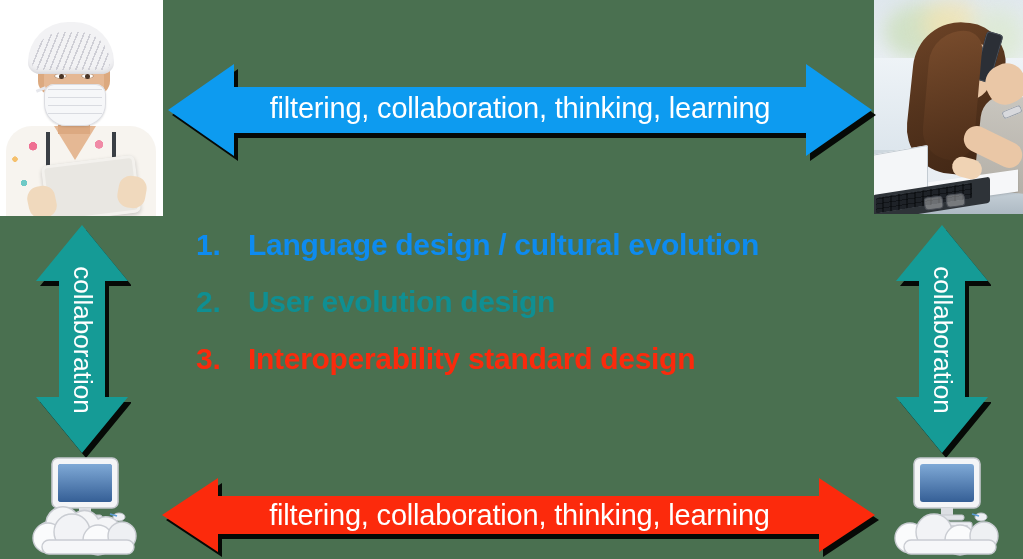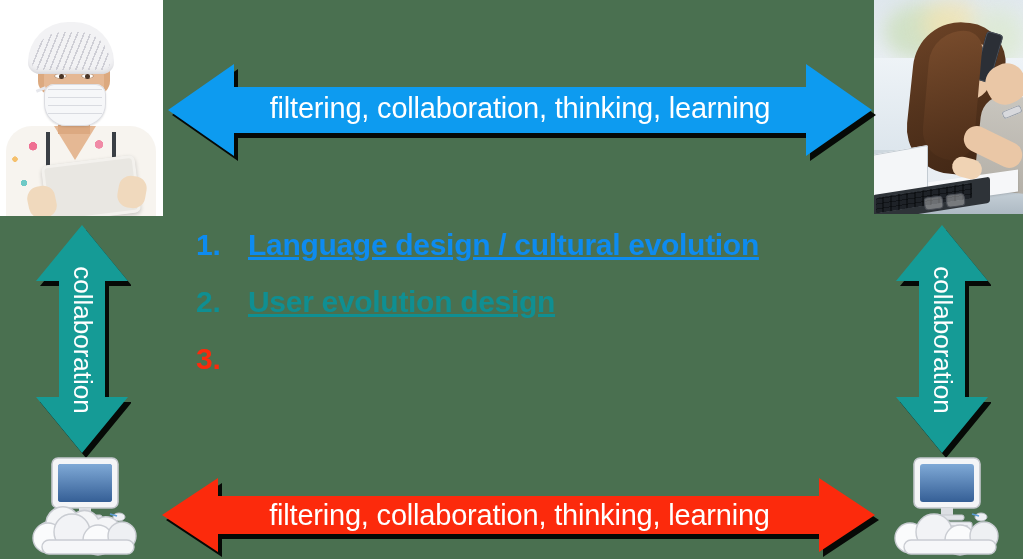--- a/index.html
+++ b/index.html
@@ -206,21 +206,21 @@
   .list-row {
     display: flex;
     align-items: baseline;
     height: 57px;
     font-family: "Liberation Sans", sans-serif;
     font-weight: bold;
     font-size: 30px;
     letter-spacing: -0.3px;
   }
   .list-num { width: 52px; flex: none; }
-  .list-txt { white-space: nowrap; text-decoration: underline; }
+  .list-txt { white-space: nowrap; }
 </style>
 </head>
 <body style="background: rgb(74, 112, 80);">
 
 <div id="canvas" style="background: rgb(74, 112, 80);">
 
   <div class="photo" id="photo-clinician">
     <div class="cl-wrap">
       <div class="cl-body"></div>
       <div class="cl-vneck"></div>
@@ -317,20 +317,21 @@
     <div class="list-row" style="color:#0d8bf0;">
       <span class="list-num">1.</span>
       <span class="list-txt">Language design / cultural evolution</span>
     </div>
     <div class="list-row" style="color:#0f8f92;">
       <span class="list-num">2.</span>
       <span class="list-txt">User evolution design</span>
     </div>
     <div class="list-row" style="color:#fb2a0c;">
       <span class="list-num">3.</span>
+      <span class="list-txt">Interoperability standard design</span>
     </div>
   </div>
 
   <div class="cloudicon" id="cloud-left">
     <svg width="130" height="107" viewBox="0 0 130 107">
 
       <g>
         <rect x="30" y="6" width="66" height="50" rx="6" fill="#f4f5f7" stroke="#c4c7cd" stroke-width="1.6"></rect>
         <rect x="36" y="12" width="54" height="38" rx="3" fill="#4f81bd"></rect>
         <rect x="36" y="12" width="54" height="38" rx="3" fill="url(#scrg)"></rect>

